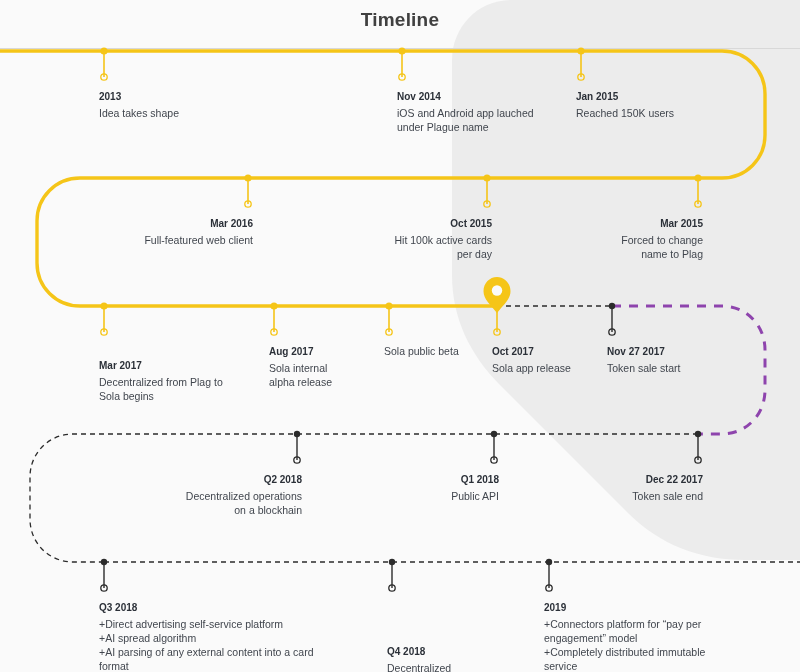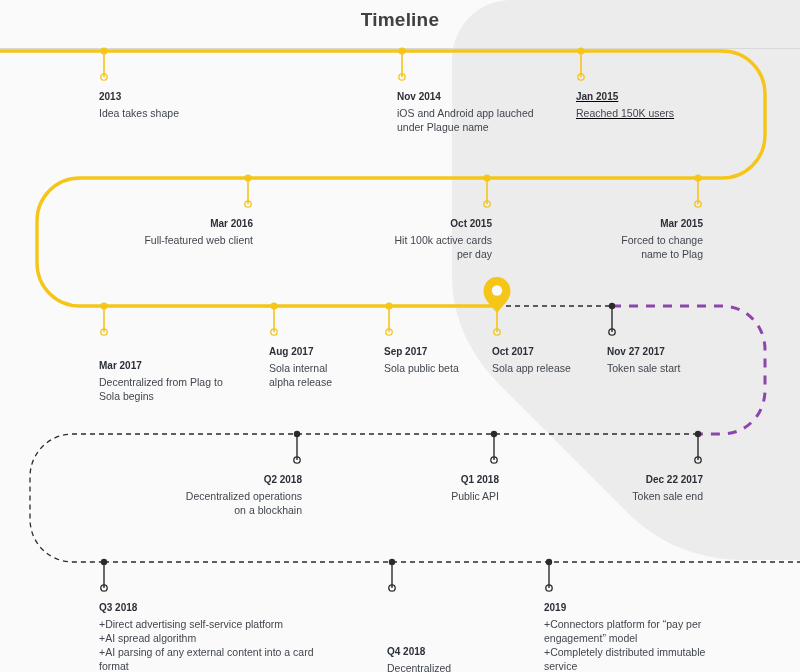--- a/index.html
+++ b/index.html
@@ -210,21 +210,21 @@
   <div id="events-layer">
       <div class="event align-left" style="top: 89px; left: 99px;">
         <p class="ev-date">2013</p>
         <p class="ev-desc">Idea takes shape</p>
       </div>
       <div class="event align-left" style="top: 89px; left: 397px;">
         <p class="ev-date">Nov 2014</p>
         <p class="ev-desc">iOS and Android app lauched
 under Plague name</p>
       </div>
-      <div class="event align-left" style="top: 89px; left: 576px; text-decoration: underline;">
+      <div class="event align-left" style="top: 89px; left: 576px;">
         <p class="ev-date">Jan 2015</p>
         <p class="ev-desc">Reached 150K users</p>
       </div>
       <div class="event align-right" style="top: 216px; left: 493px;">
         <p class="ev-date">Mar 2015</p>
         <p class="ev-desc">Forced to change
 name to Plag</p>
       </div>
       <div class="event align-right" style="top: 216px; left: 282px;">
         <p class="ev-date">Oct 2015</p>
@@ -239,21 +239,20 @@
         <p class="ev-date">Mar 2017</p>
         <p class="ev-desc">Decentralized from Plag to
 Sola begins</p>
       </div>
       <div class="event align-left" style="top: 344px; left: 269px;">
         <p class="ev-date">Aug 2017</p>
         <p class="ev-desc">Sola internal
 alpha release</p>
       </div>
       <div class="event align-left" style="top: 344px; left: 384px;">
-        <p class="ev-date">Sep 2017</p>
         <p class="ev-desc">Sola public beta</p>
       </div>
       <div class="event align-left" style="top: 344px; left: 492px;">
         <p class="ev-date">Oct 2017</p>
         <p class="ev-desc">Sola app release</p>
       </div>
       <div class="event align-left" style="top: 344px; left: 607px;">
         <p class="ev-date">Nov 27 2017</p>
         <p class="ev-desc">Token sale start</p>
       </div>

